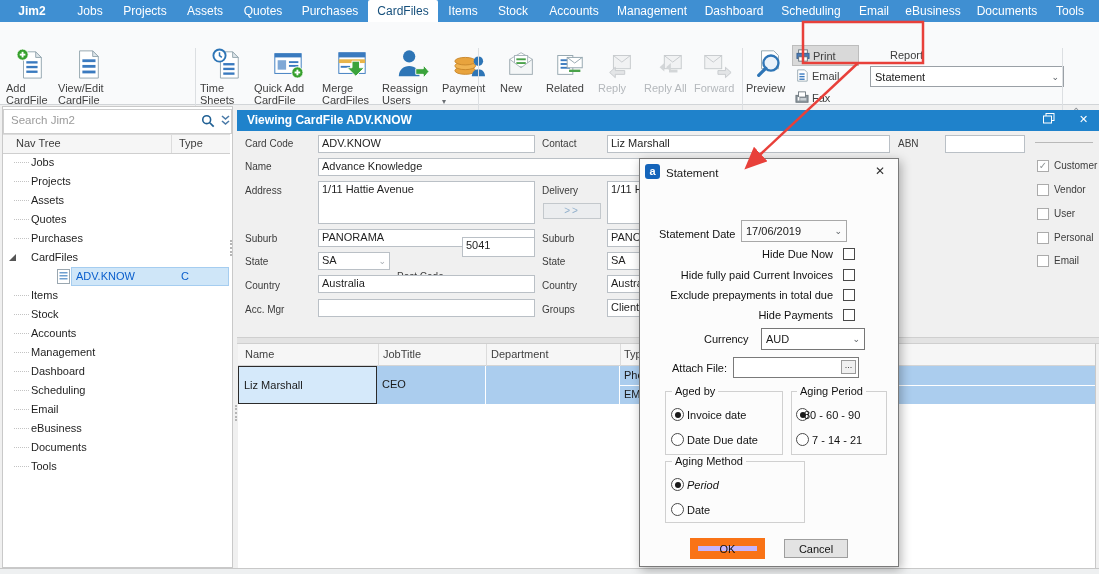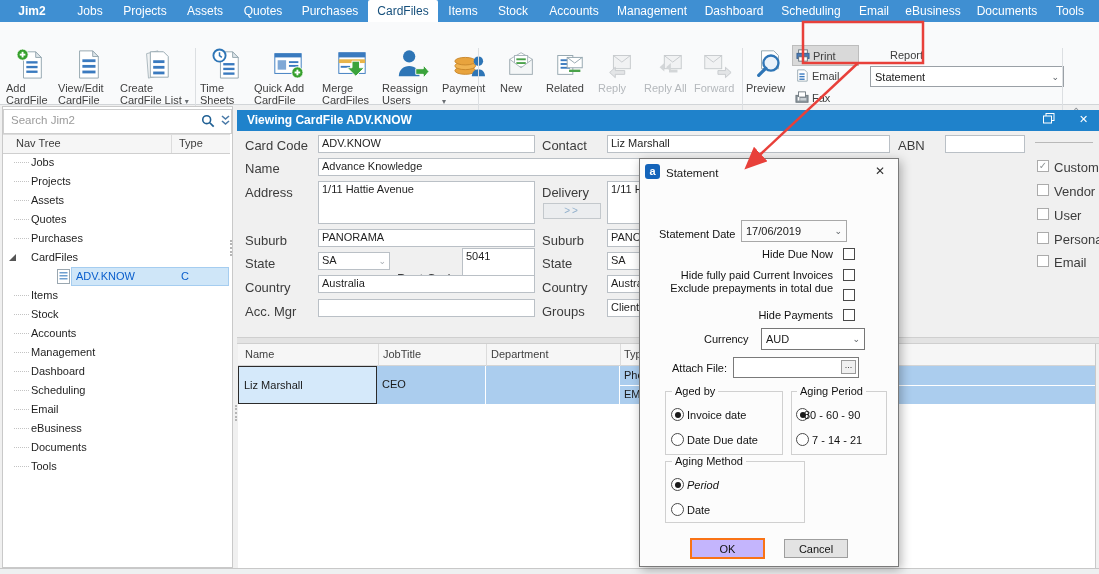--- a/index.html
+++ b/index.html
@@ -29,39 +29,39 @@
   
   .panelwhite{background:#fff;}
   .searchbox{left:3px;top:109px;width:227px;height:23px;background:#fff;border:1px solid #cfcfcf;}
   .navheader{left:3px;top:134px;width:227px;height:18px;background:#f6f6f6;border-top:1px solid #dcdcdc;border-bottom:1px solid #cfcfcf;}
   .navrow{left:3px;height:19px;width:227px;line-height:19px;color:#1e1e1e;}
   .navlabel{position:absolute;left:28px;white-space:nowrap;}
   .dotline{position:absolute;left:11px;top:9px;width:15px;border-top:1px dotted #c3c3c3;}
   .treesel{position:absolute;left:68px;top:0;right:1px;height:19px;background:#cfe6f8;border:1px solid #a5cdf0;box-sizing:border-box;}
   
   .mainheader{left:237px;top:110px;width:862px;height:21px;background:#1f82cb;color:#fff;}
-  .formlabel{position:absolute;font-size:13px;color:#3c3c3c;white-space:nowrap;}
+  .formlabel{position:absolute;font-size:10px;color:#3c3c3c;white-space:nowrap;}
   .inp{position:absolute;background:#fff;border:1px solid #bac0c6;font-size:11px;color:#1f1f1f;
        padding:1px 3px;box-sizing:border-box;overflow:hidden;white-space:nowrap;}
   .chk{position:absolute;width:12px;height:12px;background:#fff;border:1px solid #ababab;box-sizing:border-box;
        font-size:10px;line-height:10px;text-align:center;color:#8f9496;}
   .tablehdr{left:238px;top:344px;width:857px;height:22px;background:#f6f6f6;border-bottom:1px solid #d5d5d5;box-sizing:border-box;}
   .thlabel{position:absolute;top:4px;color:#3f3f3f;}
   .vline{position:absolute;width:1px;background:#dcdcdc;}
   
   .dialog{left:639px;top:158px;width:258px;height:407px;background:#fcfcfc;border:1px solid #7a7a7a;
           box-shadow:2px 3px 10px rgba(0,0,0,0.3);z-index:10;}
   .dlabel{position:absolute;font-size:11px;color:#111;white-space:nowrap;}
   .dchk{position:absolute;width:12px;height:12px;border:1px solid #4a4a4a;background:#fff;box-sizing:border-box;}
   .radio{position:absolute;width:13px;height:13px;border:1px solid #4a4a4a;border-radius:50%;background:#fff;box-sizing:border-box;}
   .radio.sel::after{content:"";position:absolute;left:2.5px;top:2.5px;width:6px;height:6px;border-radius:50%;background:#1a1a1a;}
   .fset{position:absolute;border:1px solid #d0d0d0;}
   .legend{position:absolute;background:#fcfcfc;padding:0 3px;font-size:11px;color:#111;white-space:nowrap;}
   .dbtn{position:absolute;display:flex;align-items:center;justify-content:center;font-size:11px;color:#111;box-sizing:border-box;}
-  .okbtn{border:2px solid #f97316;background:#c4b5fd;}
+  .okbtn{border:8px solid #f97316;background:#c4b5fd;}
   .cancelbtn{border:1px solid #9e9e9e;background:#e3e3e3;}
   .winx{color:#fff;font-size:11px;}
   svg{display:block;}
 </style>
 </head>
 <body>
 
 <div class="abs menubar">
   <div class="abs mtab brand" style="left:8px;width:48px;">Jim2</div>
   <div class="abs mtab" style="left:68px;width:44px;">Jobs</div>
@@ -103,32 +103,20 @@
       <svg width="30" height="32" viewBox="0 0 32 34">
           <path d="M7 3h14l6 6v23H7z" fill="#fff" stroke="#93a5ae"></path>
           <path d="M21 3l6 6h-6z" fill="#dfe6ea" stroke="#93a5ae"></path>
           <rect x="10" y="12" width="14" height="3" fill="#3a7abf"></rect>
           <rect x="10" y="18" width="14" height="3" fill="#3a7abf"></rect>
           <rect x="10" y="24" width="14" height="3" fill="#3a7abf"></rect>
         </svg>
     </div>
       <div class="rlabel">View/Edit CardFile</div>
   </div>
-  <div class="rbtn" style="left:120px;width:72px;">
-    <div class="ricon">
-      <svg width="34" height="32" viewBox="0 0 36 34">
-          <path d="M8 6l12-3 2 26-12 3z" fill="#f2f4f5" stroke="#aab6bd"></path>
-          <path d="M12 4h14l5 5v22H12z" fill="#fff" stroke="#93a5ae"></path>
-          <rect x="15" y="13" width="12" height="3" fill="#3a7abf"></rect>
-          <rect x="15" y="19" width="12" height="3" fill="#3a7abf"></rect>
-          <rect x="15" y="25" width="12" height="3" fill="#3a7abf"></rect>
-        </svg>
-    </div>
-      <div class="rlabel"><span>Create CardFile List</span> <span class="ddarrow">▾</span></div>
-  </div>
 
   <div class="rbtn" style="left:200px;width:54px;">
     <div class="ricon">
       <svg width="30" height="32" viewBox="0 0 32 34">
           <path d="M9 4h13l6 6v22H9z" fill="#fff" stroke="#93a5ae"></path>
           <path d="M22 4l6 6h-6z" fill="#dfe6ea" stroke="#93a5ae"></path>
           <rect x="12" y="16" width="12" height="2.5" fill="#3a7abf"></rect>
           <rect x="12" y="21" width="12" height="2.5" fill="#3a7abf"></rect>
           <rect x="12" y="26" width="12" height="2.5" fill="#3a7abf"></rect>
           <circle cx="8" cy="8" r="6.5" fill="#fff" stroke="#2e75b6" stroke-width="2"></circle>
@@ -432,21 +420,21 @@
 <span class="formlabel" style="left:245px;top:185px;">Address</span>
 <div class="inp" style="left:318px;top:181px;width:217px;height:43px;">1/11 Hattie Avenue</div>
 <span class="formlabel" style="left:245px;top:233px;">Suburb</span>
 <div class="inp" style="left:318px;top:229px;width:217px;height:18px;">PANORAMA</div>
 <span class="formlabel" style="left:245px;top:256px;">State</span>
 <div class="inp" style="left:318px;top:252px;width:72px;height:18px;">
   <span>SA</span>
   <span class="abs" style="right:3px;top:3px;color:#a7adb3;font-size:9px;">⌄</span>
 </div>
 <span class="formlabel" style="left:397px;top:256px;margin-top:15px;">Post Code</span>
-<div class="inp" style="left:462px;top:248px;width:73px;height:30px;">5041</div>
+<div class="inp" style="left:462px;top:237px;width:73px;height:20px;">5041</div>
 <span class="formlabel" style="left:245px;top:280px;">Country</span>
 <div class="inp" style="left:318px;top:275px;width:217px;height:18px;">Australia</div>
 <span class="formlabel" style="left:245px;top:304px;">Acc. Mgr</span>
 <div class="inp" style="left:318px;top:299px;width:217px;height:18px;"></div>
 
 <span class="formlabel" style="left:542px;top:138px;">Contact</span>
 <div class="inp" style="left:607px;top:135px;width:283px;height:18px;">Liz Marshall</div>
 <span class="formlabel" style="left:898px;top:138px;">ABN</span>
 <div class="inp" style="left:945px;top:135px;width:80px;height:18px;"></div>
 <span class="formlabel" style="left:542px;top:185px;">Delivery</span>
@@ -508,21 +496,21 @@
   <span class="dlabel" style="left:19px;top:69px;">Statement Date</span>
   <div class="combo" style="left:101px;top:61px;width:100px;height:20px;background:#fbfbfb;border-color:#a8a8a8;">
     <span>17/06/2019</span>
     <span class="chev">⌄</span>
   </div>
 
   <span class="dlabel" style="right:65px;top:89px;">Hide Due Now</span>
   <div class="dchk" style="left:203px;top:89px;"></div>
   <span class="dlabel" style="right:65px;top:110px;">Hide fully paid Current Invoices</span>
   <div class="dchk" style="left:203px;top:110px;"></div>
-  <span class="dlabel" style="right:65px;top:123px;">Exclude prepayments in total due</span>
+  <span class="dlabel" style="right:65px;top:130px;">Exclude prepayments in total due</span>
   <div class="dchk" style="left:203px;top:130px;"></div>
   <span class="dlabel" style="right:65px;top:150px;">Hide Payments</span>
   <div class="dchk" style="left:203px;top:150px;"></div>
 
   <span class="dlabel" style="left:64px;top:174px;">Currency</span>
   <div class="combo" style="left:121px;top:169px;width:98px;height:20px;border-color:#767676;">
     <span>AUD</span>
     <span class="chev">⌄</span>
   </div>
 

